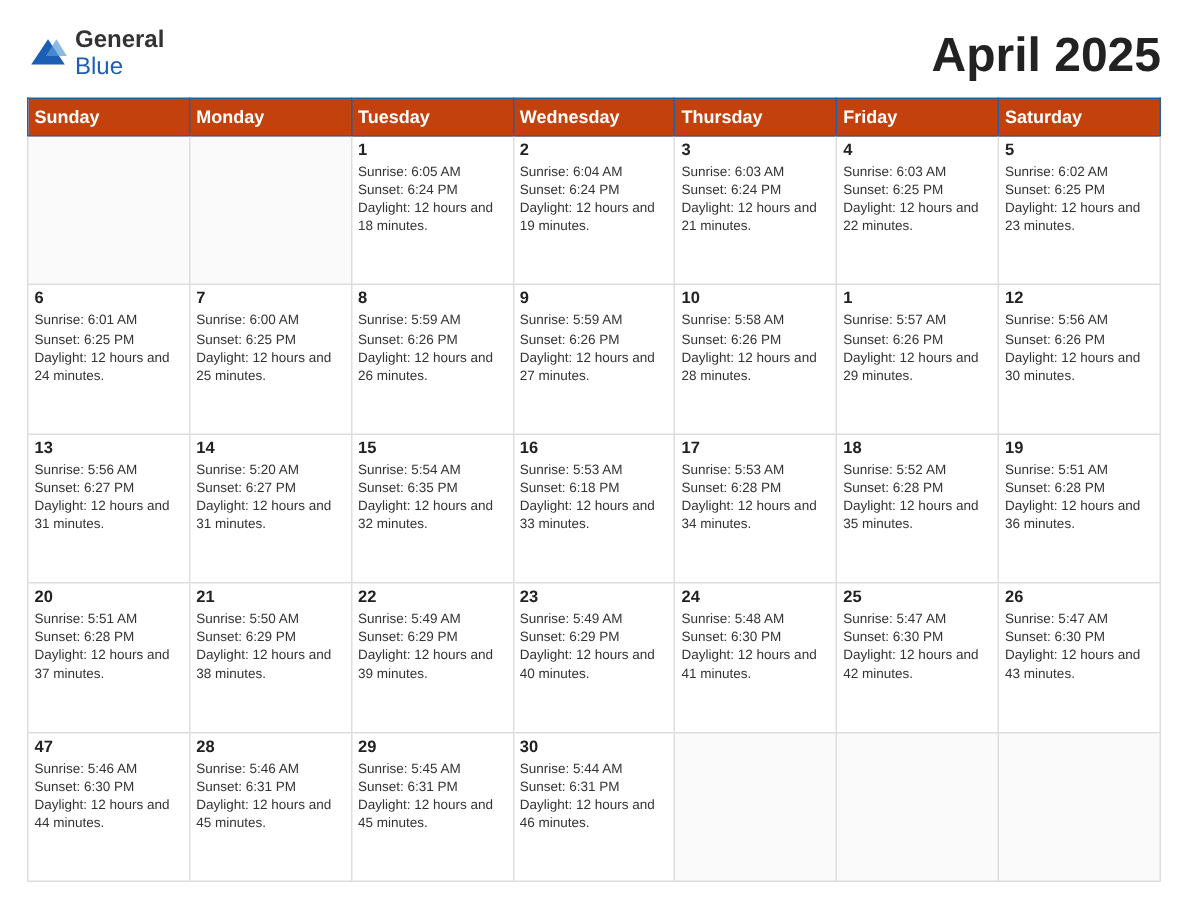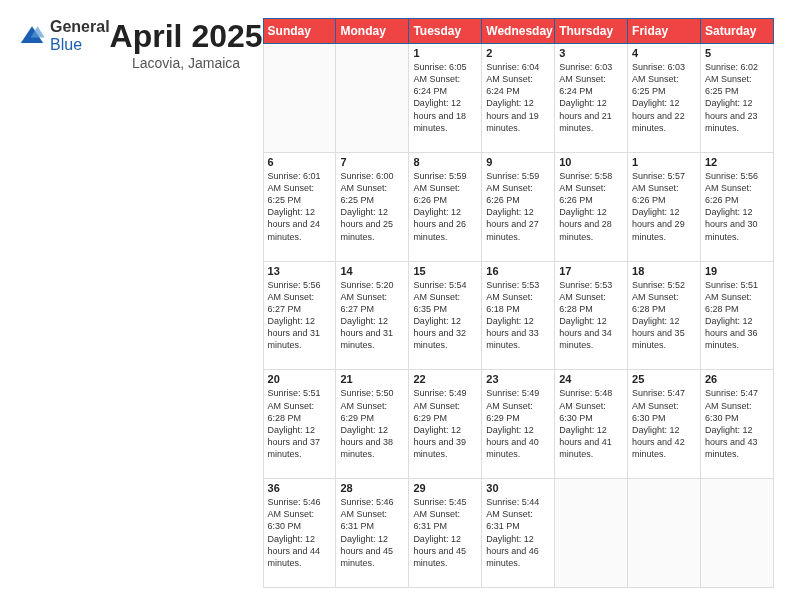--- a/index.html
+++ b/index.html
@@ -8,21 +8,21 @@
       background: #fff;
       width: 792px;
       height: 612px;
       overflow: hidden;
     }
     .page {
       width: 792px;
       height: 612px;
       padding: 18px 18px 24px 18px;
       display: flex;
-      flex-direction: row;
+      flex-direction: column;
     }
     .header {
       display: flex;
       justify-content: space-between;
       align-items: flex-start;
       margin-bottom: 10px;
     }
     .logo {
       display: flex;
       align-items: center;
@@ -41,40 +41,40 @@
     .logo-blue {
       font-size: 16px;
       font-weight: normal;
       color: #1a5fb4;
     }
     .logo-icon {
       width: 28px;
       height: 28px;
     }
     .title-block {
-      text-align: center;
+      text-align: left;
     }
     .title-month {
       font-size: 32px;
       font-weight: bold;
       color: #222;
     }
     .title-location {
       font-size: 14px;
       color: #555;
     }
     .calendar {
       flex: 1;
       border: 1px solid #ccc;
       border-collapse: collapse;
       width: 100%;
       table-layout: fixed;
     }
     .calendar th {
-      background: #ef4444;
+      background: #c2410c;
       color: #fff;
       font-size: 12px;
       font-weight: bold;
       padding: 5px 4px;
       text-align: left;
       border: 1px solid #2560a0;
     }
     .calendar td {
       vertical-align: top;
       border: 1px solid #ddd;
@@ -109,21 +109,20 @@
         <polygon points="20,6 36,30 4,30" fill="#1a5fb4"></polygon>
         <polygon points="28,6 38,22 18,22" fill="#5b9bd5" opacity="0.7"></polygon>
       </svg>
       <div class="logo-text">
         <span class="logo-general">General</span>
         <span class="logo-blue">Blue</span>
       </div>
     </div>
     <div class="title-block">
       <div class="title-month">April 2025</div>
-      <div class="title-location">Lacovia, Jamaica</div>
     </div>
   </div>
 
   <table class="calendar">
     <thead>
       <tr>
 
       <th>Sunday</th>
           <th>Monday</th>
           <th>Tuesday</th>
@@ -295,21 +294,21 @@
           </td>
           <td>
             <span class="day-num">26</span>
             <div class="day-info">Sunrise: 5:47 AM
 Sunset: 6:30 PM
 Daylight: 12 hours and 43 minutes.</div>
           </td>
         </tr>
         <tr>
           <td>
-            <span class="day-num">36</span>
+            <span class="day-num">47</span>
             <div class="day-info">Sunrise: 5:46 AM
 Sunset: 6:30 PM
 Daylight: 12 hours and 44 minutes.</div>
           </td>
           <td>
             <span class="day-num">28</span>
             <div class="day-info">Sunrise: 5:46 AM
 Sunset: 6:31 PM
 Daylight: 12 hours and 45 minutes.</div>
           </td>

